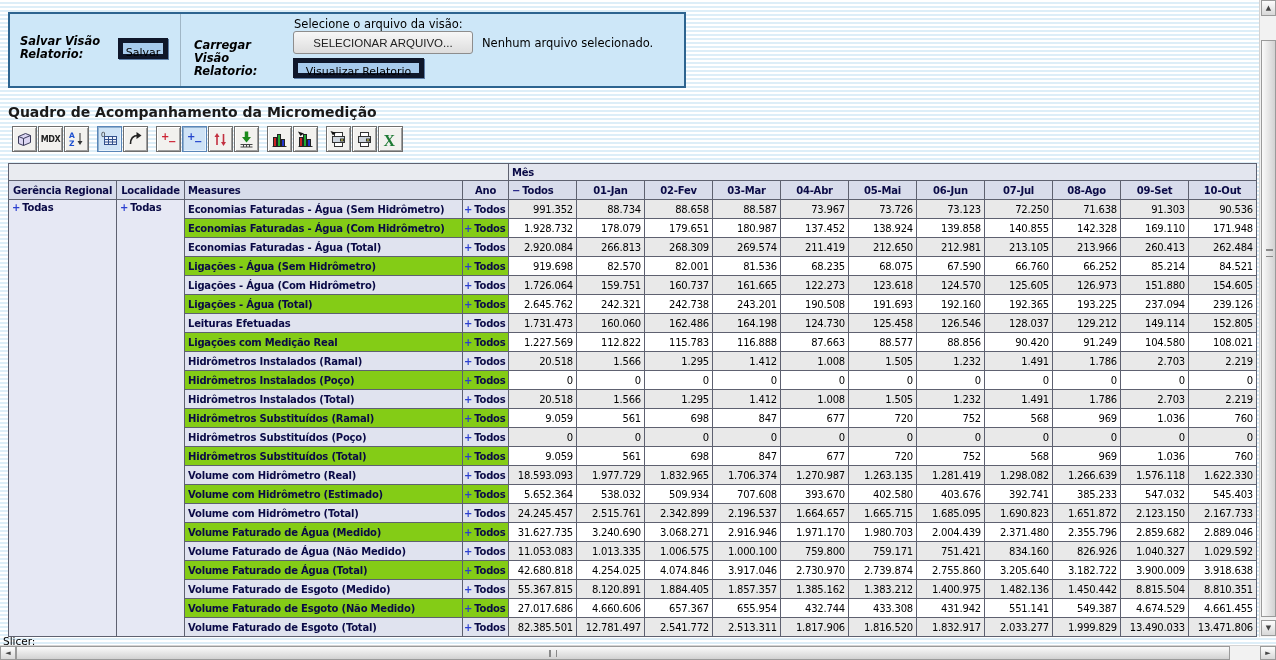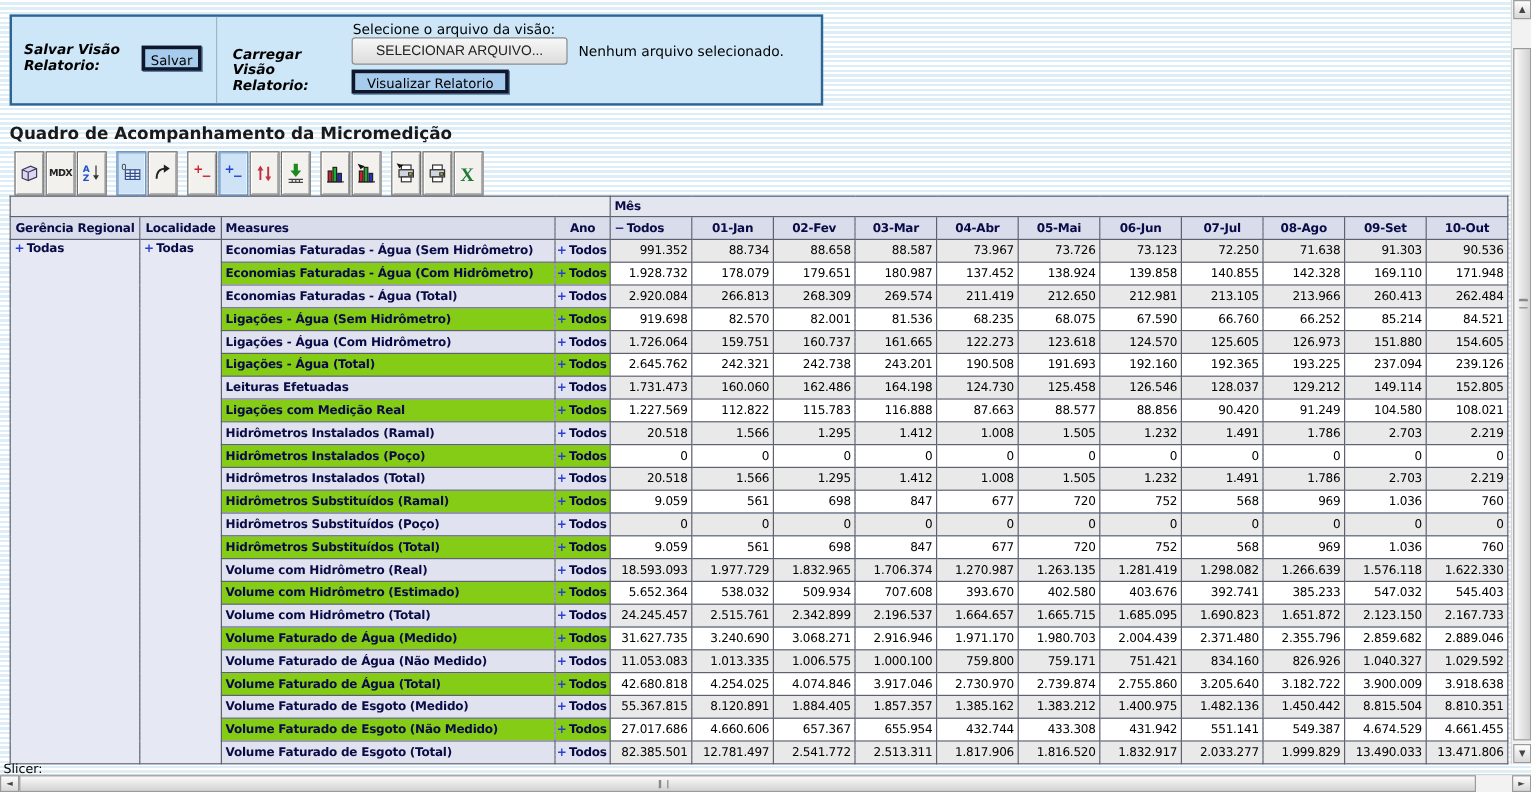--- a/index.html
+++ b/index.html
@@ -9,34 +9,34 @@
     background: repeating-linear-gradient(to bottom, #ffffff 0px, #ffffff 2px, #ddeef8 2px, #ddeef8 4px);
     font-family:"DejaVu Sans","Liberation Sans",sans-serif;
   }
   
   .panel { position:absolute; left:8px; top:12px; width:678px; height:76px;
     background:var(--panel_bg,#cde7f8); border:2px solid var(--panel_border,#2d6490); }
   .panel .divider { position:absolute; left:170px; top:0; bottom:0; width:1px; background:#9fb6c6; }
   .blabel { position:absolute; font-weight:bold; font-size:11.5px; color:#000; line-height:13px;font-style:italic; }
   .save-label { left:10px; top:21px; width:96px; }
   .load-label { left:184px; top:25px; width:96px; }
-  .btn-blue { position:absolute; background:var(--button_blue,#a7cbec); border:3px solid #0f172a;
+  .btn-blue { position:absolute; background:var(--button_blue,#a7cbec); border:5px solid #0f172a;
     box-shadow:1px 1px 0 #5c7da6; font-size:11px; color:#000; text-align:center;
     font-family:inherit; padding:0; cursor:pointer; }
   .save-btn { left:108px; top:24px; width:50px; height:21px; line-height:19px; }
   .view-btn { left:283px; top:44px; width:131px; height:20px; line-height:18px; }
   .file-prompt { position:absolute; left:284px; top:3px; font-size:11.5px; color:#000; }
   .file-btn { position:absolute; left:283px; top:17px; width:180px; height:23px;
     background:linear-gradient(#f7f7f7,#dddddd); border:1px solid #8d8d8d; border-radius:3px;
     font-size:11.5px; color:#222; text-align:center; line-height:21px; white-space:nowrap; overflow:hidden; cursor:pointer; }
   .file-status { position:absolute; left:472px; top:22px; font-size:11.5px; color:#000; white-space:nowrap; }
   
   .title { position:absolute; left:8px; top:104px; font-size:14px; font-weight:bold; color:#1a1a1a; }
   .toolbar { position:absolute; left:12px; top:126px; display:flex; align-items:flex-start; }
-  .tbtn { width:25px; height:37px; margin-right:1px; background:#f2f1ee; border:1px solid #6f6f6f;
+  .tbtn { width:25px; height:26px; margin-right:1px; background:#f2f1ee; border:1px solid #6f6f6f;
     box-shadow:inset 1px 1px 0 #ffffff, inset -1px -1px 0 #9e9e9e;
     display:flex; align-items:center; justify-content:center; cursor:pointer; }
   .tbtn.pressed { background:#cfe3f6; box-shadow:inset 1px 1px 0 #8fb0cf, inset -1px -1px 0 #e8f2fb; border-color:#5a86b8; }
   .tbtn.gap { margin-left:7px; }
   .tbtn .ic { display:flex; align-items:center; justify-content:center; }
   .mdxlabel { font-size:8px; font-weight:bold; letter-spacing:-0.5px; color:#222; }
   
   .pivot { position:absolute; left:8px; top:163px; border-collapse:collapse; table-layout:fixed; }
   .pivot th, .pivot td { border:1px solid var(--grid_border,#5e6170); padding:0 3px;
     font-size:10px; letter-spacing:-0.2px; white-space:nowrap; overflow:hidden; }

